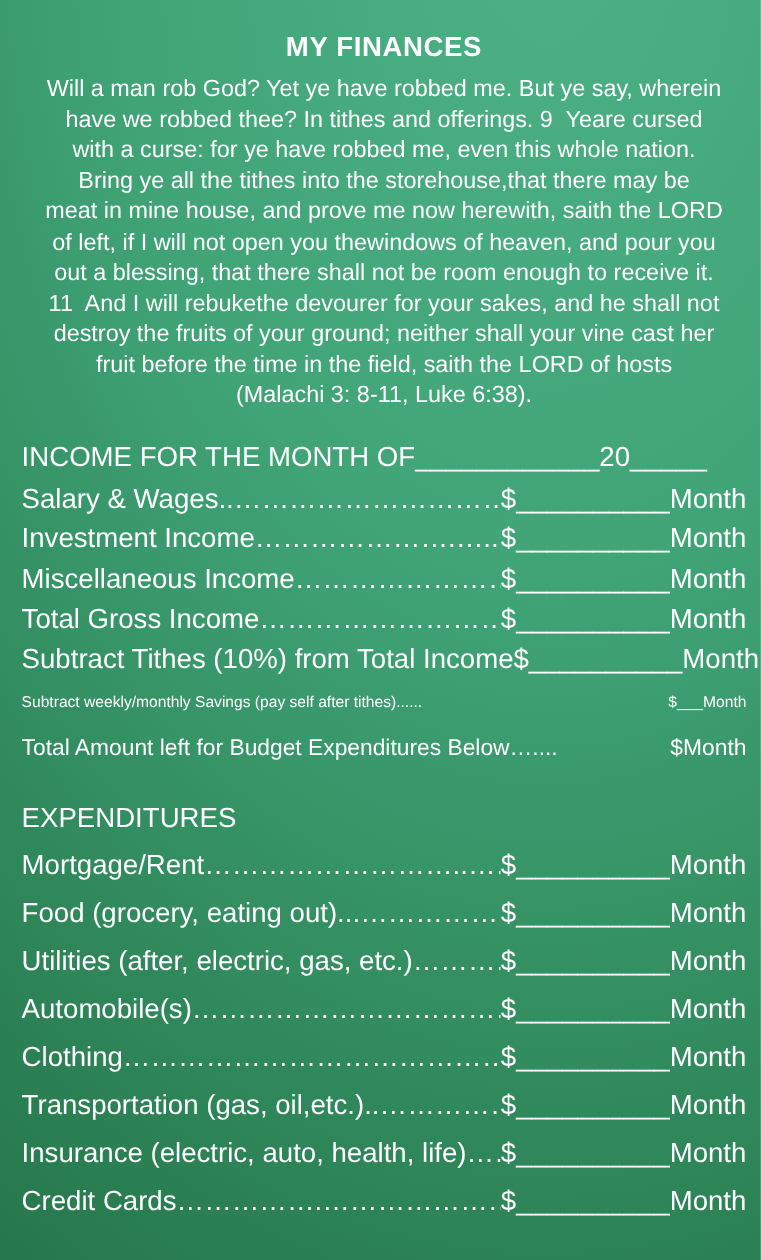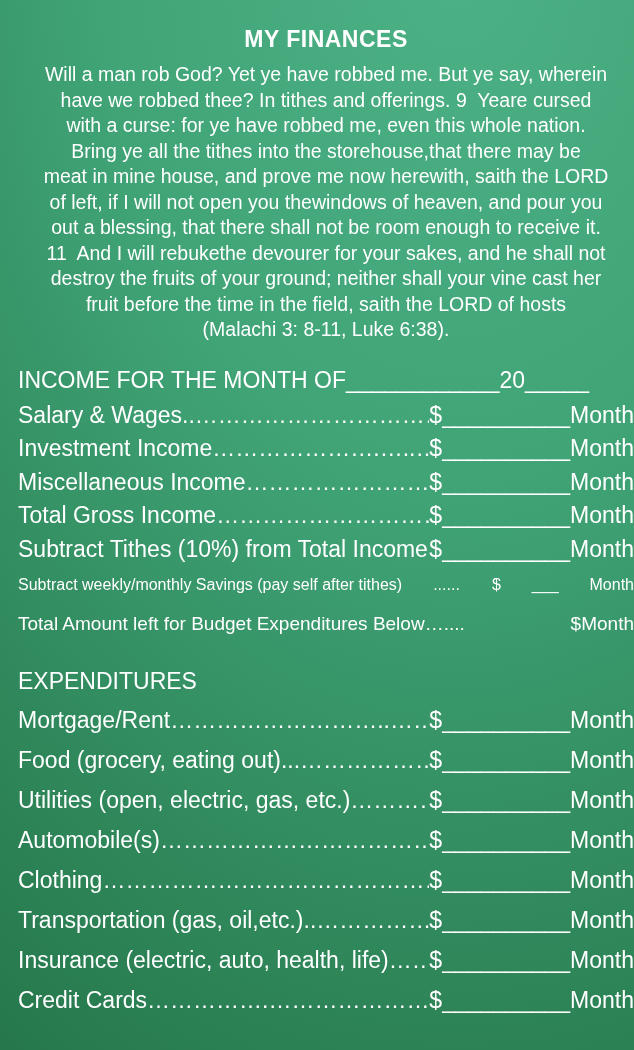--- a/index.html
+++ b/index.html
@@ -13,21 +13,21 @@
     background: #2e8659;
     background: radial-gradient(160% 145% at 72% -5%, #4cb185 0%, #40a477 35%, #2e8659 68%, #1e6b40 100%);
     color: #ffffff;
     font-family: "Liberation Sans", sans-serif;
     -webkit-font-smoothing: antialiased;
   }
   .page {
     box-sizing: border-box;
     width: 634px;
     height: 1050px;
-    padding: 24px 0 0 18px;
+    padding: 24px 12px 0 18px;
   }
   .title {
     text-align: center;
     font-size: 23px;
     font-weight: bold;
     line-height: 30px;
     letter-spacing: 0.5px;
   }
   .quote {
     margin-top: 8px;
@@ -64,23 +64,22 @@
   .row .unit {
     flex: 0 0 auto;
   }
   .row .dots {
     flex: 1 1 0;
     min-width: 0;
     overflow: hidden;
     white-space: nowrap;
   }
   .row.small {
-    font-size: 16px;
+    font-size: 13px;
     line-height: 37px;
-    gap: 31px;
   }
   .row.small2 {
     font-size: 19px;
     line-height: 41px;
   }
 </style>
 </head>
 <body>
 
 <div class="page">
@@ -111,21 +110,21 @@
     <div class="row"><span class="lbl">Subtract Tithes (10%) from Total Income</span><span class="dots">………….</span><span class="cur">$</span><span class="blank">__________</span><span class="unit">Month</span></div>
     <div class="row small"><span class="lbl">Subtract weekly/monthly Savings (pay self after tithes)</span><span class="dots">......</span><span class="cur">$</span><span class="blank">___</span><span class="unit">Month</span></div>
     <div class="row small2"><span class="lbl">Total Amount left for Budget Expenditures Below</span><span class="dots">…....</span><span class="cur">$</span><span class="unit">Month</span></div>
   </div>
 
   <div class="section-heading">EXPENDITURES</div>
 
   <div class="rows exp-rows">
     <div class="row"><span class="lbl">Mortgage/Rent</span><span class="dots">………………………..……………………</span><span class="cur">$</span><span class="blank">__________</span><span class="unit">Month</span></div>
     <div class="row"><span class="lbl">Food (grocery, eating out).</span><span class="dots">..………………………………</span><span class="cur">$</span><span class="blank">__________</span><span class="unit">Month</span></div>
-    <div class="row"><span class="lbl">Utilities (open, electric, gas, etc.)</span><span class="dots">……………...………</span><span class="cur">$</span><span class="blank">__________</span><span class="unit">Month</span></div>
+    <div class="row"><span class="lbl">Utilities (after, electric, gas, etc.)</span><span class="dots">……………...………</span><span class="cur">$</span><span class="blank">__________</span><span class="unit">Month</span></div>
     <div class="row"><span class="lbl">Automobile(s)</span><span class="dots">………………………………………………</span><span class="cur">$</span><span class="blank">__________</span><span class="unit">Month</span></div>
     <div class="row"><span class="lbl">Clothing</span><span class="dots">………………………………………………………..</span><span class="cur">$</span><span class="blank">__________</span><span class="unit">Month</span></div>
     <div class="row"><span class="lbl">Transportation (gas, oil,etc.)..</span><span class="dots">……………………………</span><span class="cur">$</span><span class="blank">__________</span><span class="unit">Month</span></div>
     <div class="row"><span class="lbl">Insurance (electric, auto, health, life)</span><span class="dots">…….....……</span><span class="cur">$</span><span class="blank">__________</span><span class="unit">Month</span></div>
     <div class="row"><span class="lbl">Credit Cards</span><span class="dots">…………….………………………………..…</span><span class="cur">$</span><span class="blank">__________</span><span class="unit">Month</span></div>
   </div>
 
 </div>
 
 </body></html>

